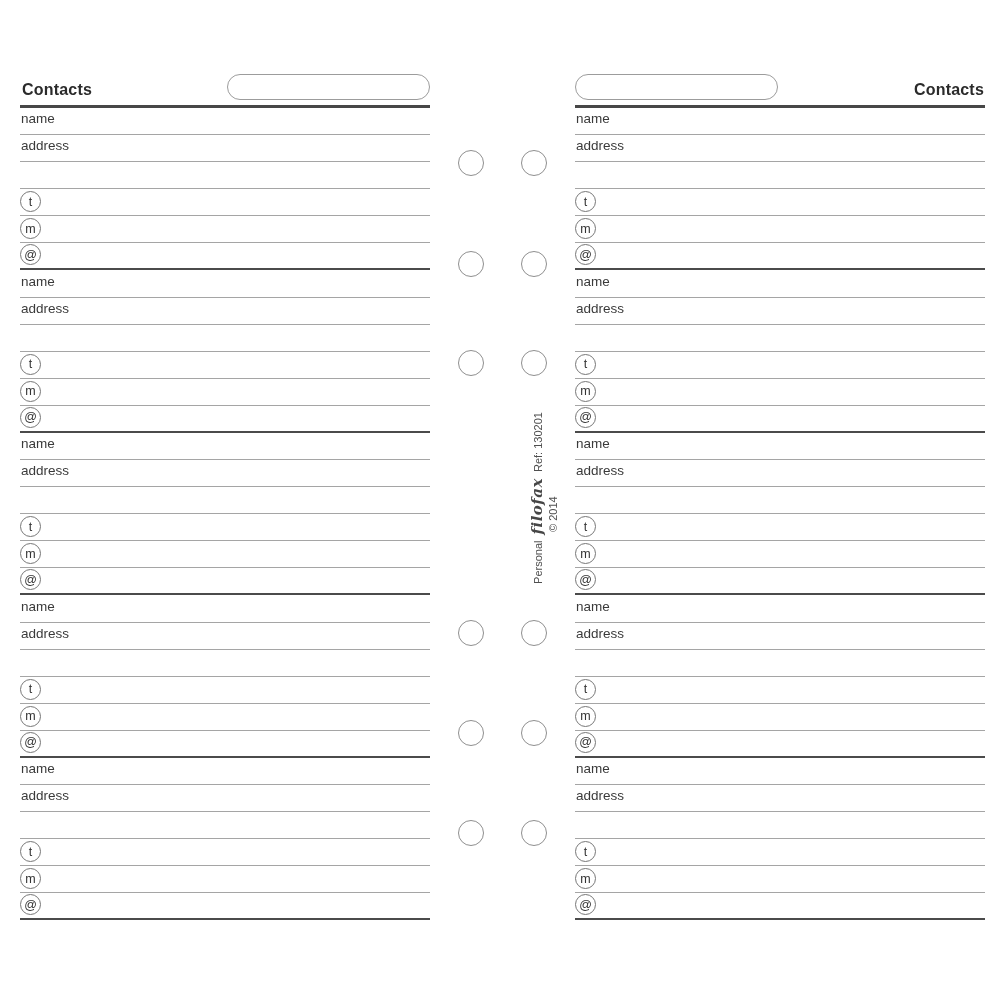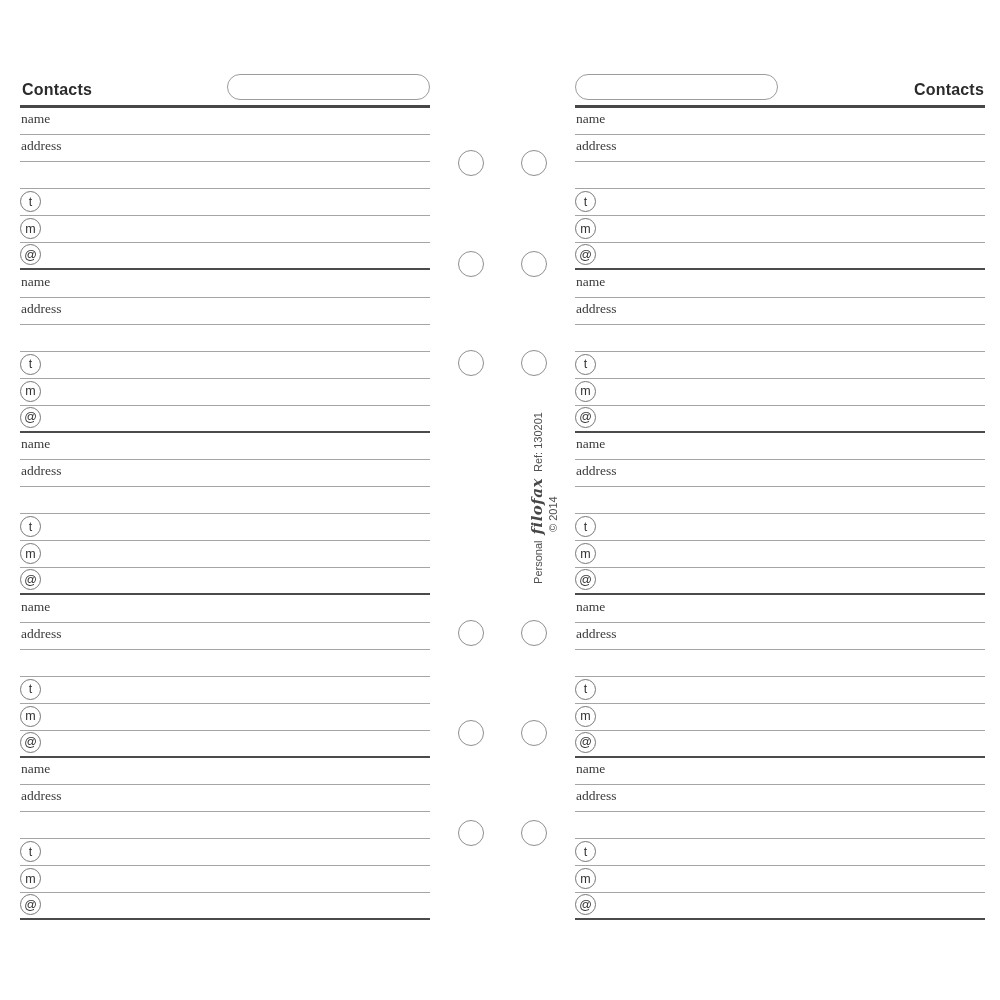--- a/index.html
+++ b/index.html
@@ -29,21 +29,21 @@
   .header-right .index-tab { left:0; }
 
   .entry { height:162.5px; }
   .row {
     position:relative; box-sizing:border-box; height:27.083px;
     border-bottom:1px solid #a5a5a5;
   }
   .entry .row:last-child { border-bottom:2px solid #4b4b4b; }
   .field-label {
     position:absolute; top:3px; left:1px;
-    font-size:13.5px; color:#3a3a3a;font-family:Liberation Serif, serif;
+    font-size:13.5px; color:#3a3a3a;
   }
   .circle-icon {
     position:absolute; bottom:3px; left:0; width:21px; height:21px;
     box-sizing:border-box; border:1.3px solid #777; border-radius:50%;
     display:flex; align-items:center; justify-content:center;
     font-size:12.5px; line-height:1; color:#333;
   }
 
   .punch-hole {
     position:absolute; width:26px; height:26px; box-sizing:border-box;

